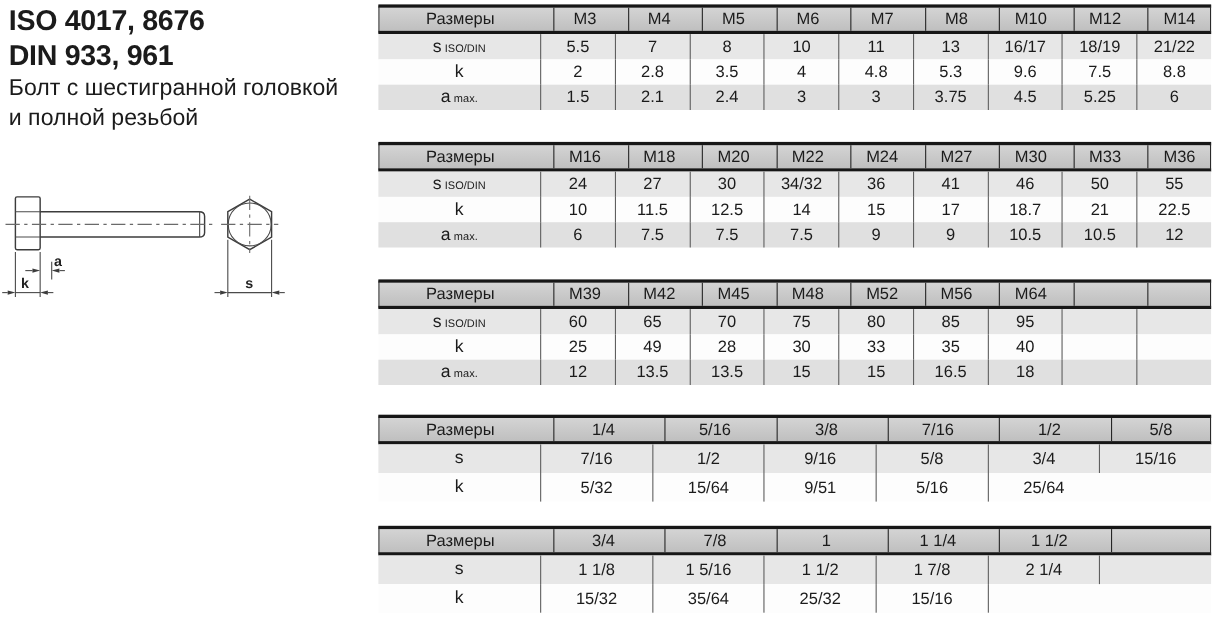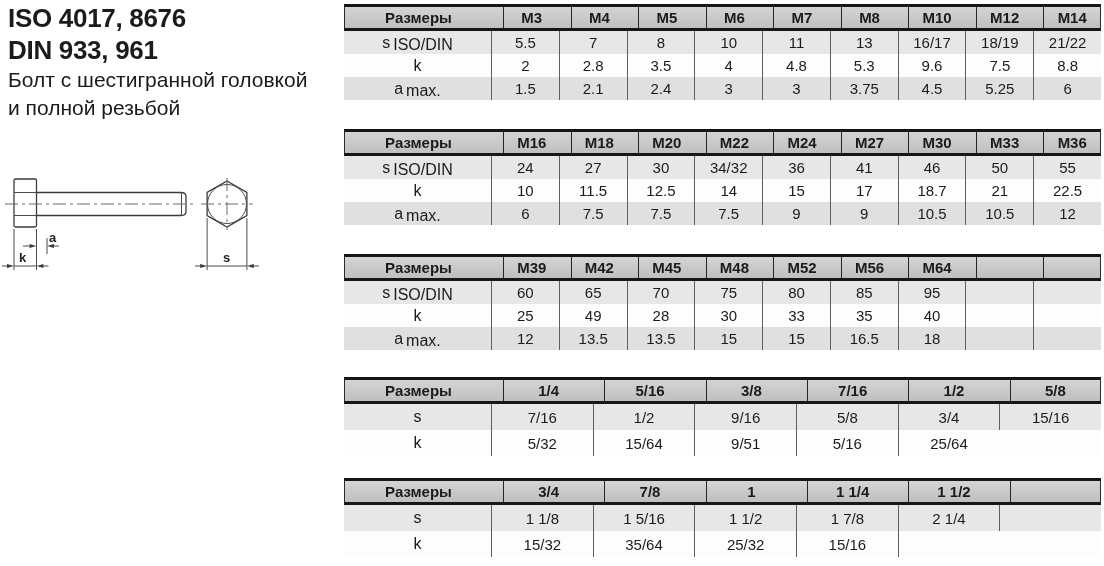--- a/index.html
+++ b/index.html
@@ -19,32 +19,32 @@
   .t1{top:4px}.t2{top:129px}.t3{top:254px}.t4{top:377px}.t5{top:478px}
   .trow{display:grid;align-items:center;}
   .cols9 .trow{grid-template-columns:147px repeat(9,1fr);}
   .cols6 .trow{grid-template-columns:147px repeat(6,1fr);}
   .trow{height:23px;}
   .t-imp .trow{height:26px;}
   .trow.header{height:21px;
       background:linear-gradient(180deg,#d4d4d4 0%,#bfbfbf 100%);
       border-top:3px solid #161616;border-bottom:3px solid #161616;
       border-left:1px solid #2a2a2a;border-right:1px solid #2a2a2a;
-      font-weight:bold;gap:11px;}
+      font-weight:normal;gap:11px;}
   .t-imp .trow.header{height:21px;}
   .r-s{background:#e7e7e7;}
   .r-k{background:#fdfdfd;}
   .r-a{background:#e0e0e0;}
   .cell{display:flex;justify-content:center;align-items:center;height:100%;
         font-size:15px;white-space:nowrap;}
   .cell.sep{border-left:1px solid #5f5f5f;}
   .header .cell.sep{border-left-color:#262626;}
   .labelcol .lm,.labelcol{font-size:16px;}
   .header .labelcol{font-size:15px;}
-  sub.ls{font-size:16px;line-height:1;margin-left:3px;transform:translateY(2px);}
+  sub.ls{font-size:10px;line-height:1;margin-left:3px;transform:translateY(2px);}
 
   
   .ol{fill:none;stroke:#3c3c3c;stroke-width:1.3;}
   .thin{fill:none;stroke:#4a4a4a;stroke-width:1;}
   .cl{fill:none;stroke:#6a6a6a;stroke-width:1;stroke-dasharray:13 4 3 4;}
   .dimtxt{font-family:"Liberation Sans",sans-serif;font-size:13px;font-weight:bold;fill:#222;}
   .ah{fill:#3c3c3c;stroke:none;}
 </style>
 </head>
 <body>

